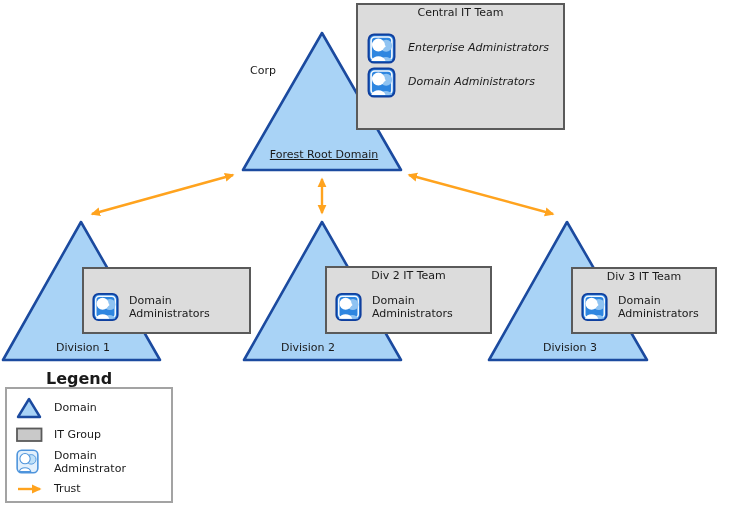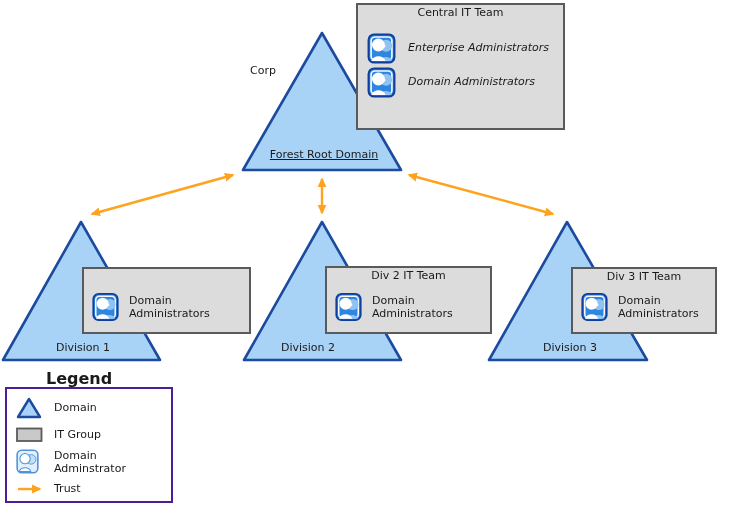--- a/index.html
+++ b/index.html
@@ -24,21 +24,21 @@
   .wrap-narrow{width:110px;}
   .central-rows{position:absolute;left:9px;top:26px;right:4px;font-style:italic;}
   .central-row{display:flex;align-items:center;height:34px;}
   .central-row .member-label{margin-left:12px;}
   .admin-svg{width:29px;height:31px;flex:0 0 auto;}
   .admin-svg-sm{width:27px;height:30px;flex:0 0 auto;}
   
   .legend-title{position:absolute;left:3px;top:369px;font-weight:bold;font-size:16px;margin-left:43px;}
   .legend-box{
     position:absolute;left:5px;top:387px;width:168px;height:116px;
-    box-sizing:border-box;border:2px solid #4c1d95;background:#ffffff;
+    box-sizing:border-box;border:2px solid #a3a3a3;background:#ffffff;
     padding-top:5px;
   }
   .legend-row{display:flex;align-items:center;height:27px;padding-left:9px;}
   .legend-icon-slot{width:38px;display:flex;align-items:center;flex:0 0 auto;}
 </style>
 </head>
 <body>
 
 <div class="stage">
 

